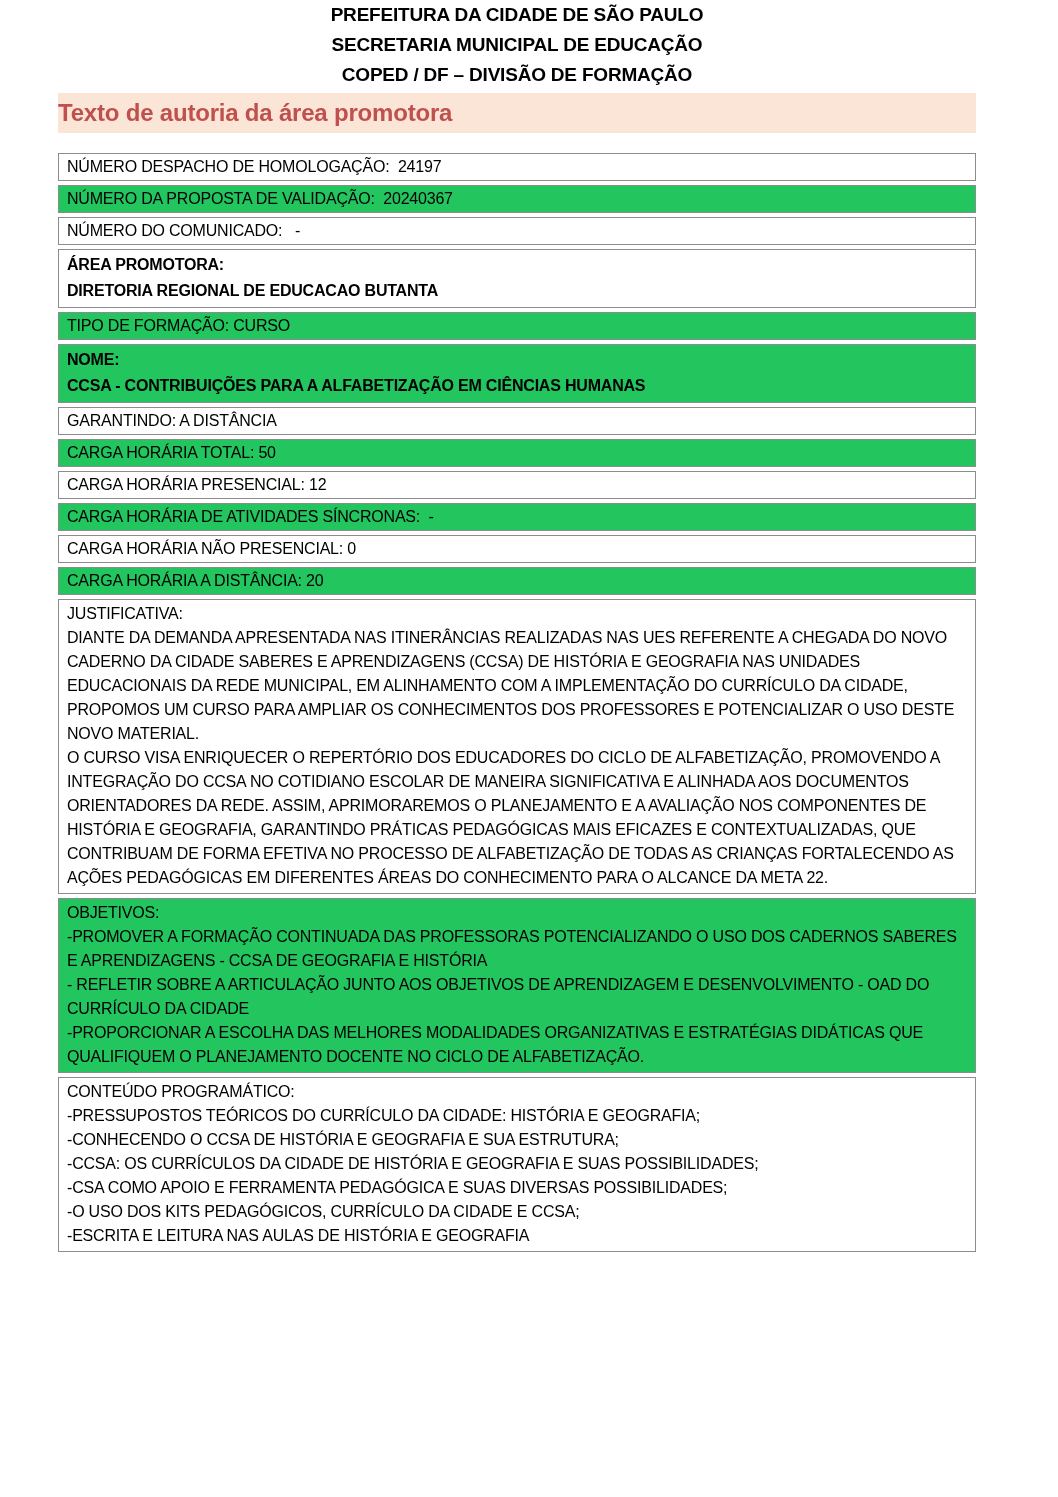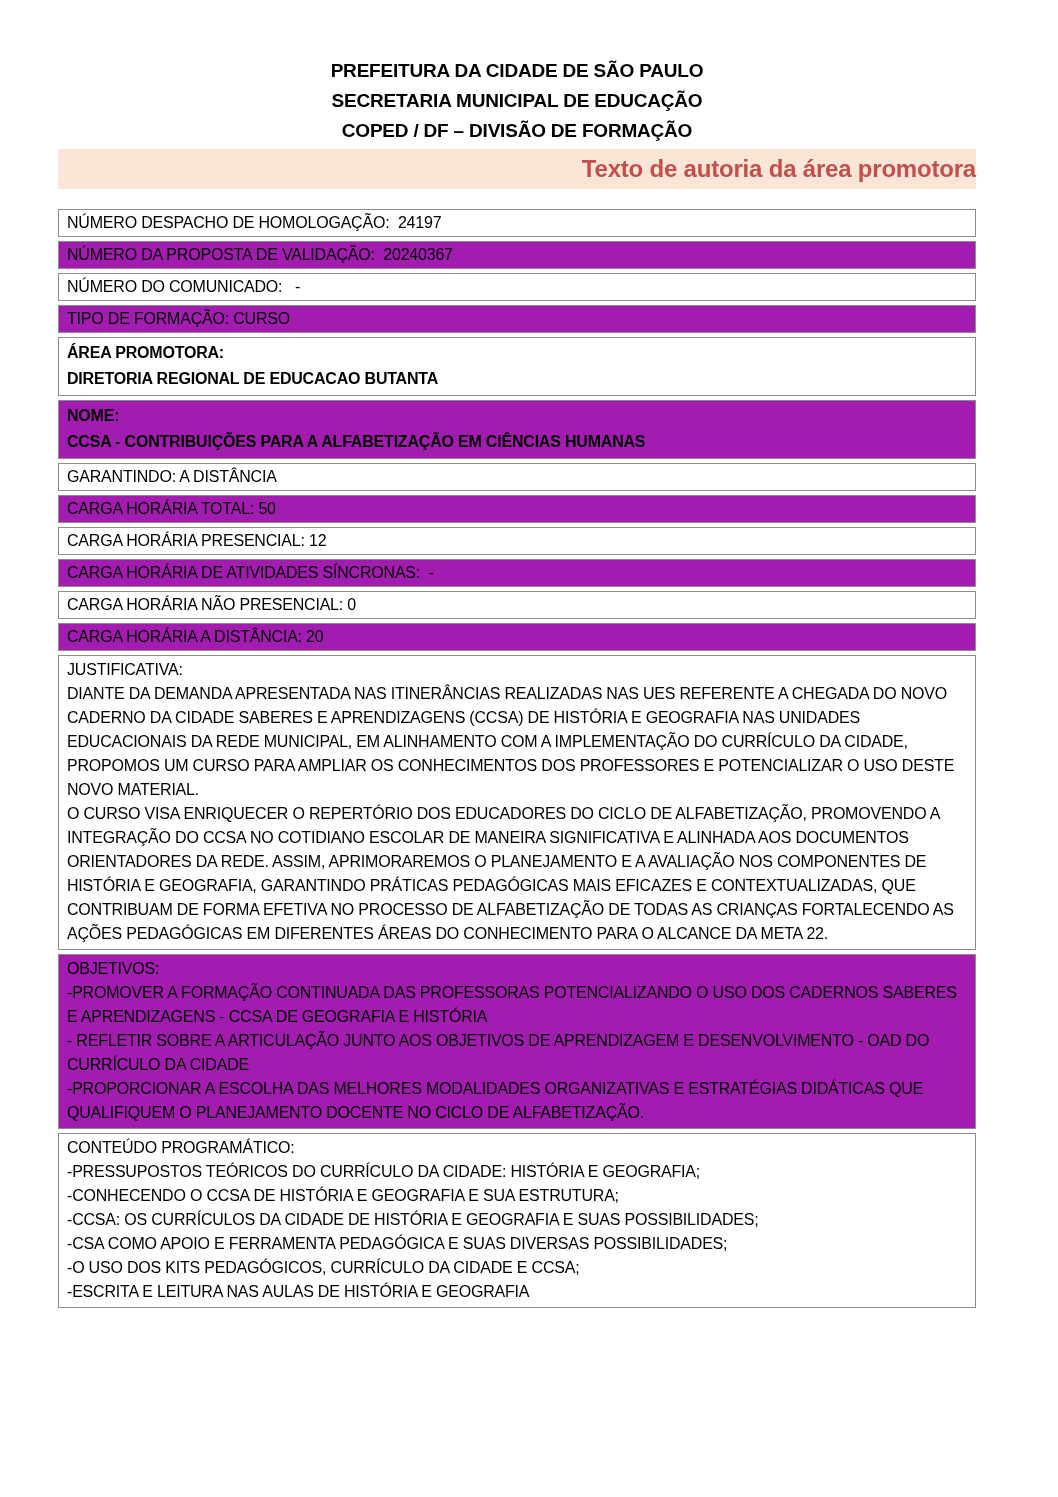--- a/index.html
+++ b/index.html
@@ -1,41 +1,41 @@
 <!DOCTYPE html>
 <html lang="pt-BR"><head>
 <meta charset="utf-8">
 <style>
   html,body{margin:0;padding:0;}
   body{
     width:1058px;height:1497px;overflow:hidden;background:#ffffff;
     font-family:"Liberation Sans",sans-serif;color:#000000;
   }
-  .page{padding-top:56px;}
+  .page{}
   .doc{width:918px;margin-left:58px;}
   .doc-header{margin-bottom:2px;}
   .hline{
     text-align:center;font-weight:700;font-size:19px;line-height:30px;
     letter-spacing:-0.2px;
   }
   .hline.big{font-size:22px;line-height:33px;}
   .banner{
     margin-top:3px;background:#fbe5d6;color:#c0504d;
     font-weight:700;font-size:24px;height:40px;line-height:40px;
-    text-align:right;letter-spacing:-0.2px;
+    text-align:left;letter-spacing:-0.2px;
   }
   .rows{margin-top:20px;}
   .row{
     box-sizing:border-box;border:1px solid #8c8c8c;background:#ffffff;
     margin-bottom:4px;padding:2px 8px 3px 8px;
     font-size:16px;line-height:24px;letter-spacing:-0.2px;
     white-space:pre-wrap;word-wrap:break-word;
   }
   .row.single{line-height:21px;}
-  .row.peach{background:#a21caf;}
+  .row.peach{background:#22c55e;}
   .row.bold{font-weight:700;line-height:26px;}
   .row.cut{border-bottom:none;height:58px;overflow:hidden;margin-bottom:0;}
 </style>
 </head>
 <body>
 
 <div class="page">
   <div class="doc">
 
     <div class="doc-header">
@@ -43,23 +43,23 @@
       <div class="hline">SECRETARIA MUNICIPAL DE EDUCAÇÃO</div>
       <div class="hline">COPED / DF – DIVISÃO DE FORMAÇÃO</div>
     </div>
 
     <div class="banner">Texto de autoria da área promotora</div>
 
     <div class="rows">
       <div class="row single white">NÚMERO DESPACHO DE HOMOLOGAÇÃO:  24197</div>
       <div class="row single peach">NÚMERO DA PROPOSTA DE VALIDAÇÃO:  20240367</div>
       <div class="row single white">NÚMERO DO COMUNICADO:   -</div>
-      <div class="row single peach">TIPO DE FORMAÇÃO: CURSO</div>
       <div class="row bold white">ÁREA PROMOTORA:
 DIRETORIA REGIONAL DE EDUCACAO BUTANTA</div>
+      <div class="row single peach">TIPO DE FORMAÇÃO: CURSO</div>
       <div class="row bold peach">NOME:
 CCSA - CONTRIBUIÇÕES PARA A ALFABETIZAÇÃO EM CIÊNCIAS HUMANAS</div>
       <div class="row single white">GARANTINDO: A DISTÂNCIA</div>
       <div class="row single peach">CARGA HORÁRIA TOTAL: 50</div>
       <div class="row single white">CARGA HORÁRIA PRESENCIAL: 12</div>
       <div class="row single peach">CARGA HORÁRIA DE ATIVIDADES SÍNCRONAS:  -</div>
       <div class="row single white">CARGA HORÁRIA NÃO PRESENCIAL: 0</div>
       <div class="row single peach">CARGA HORÁRIA A DISTÂNCIA: 20</div>
       <div class="row white">JUSTIFICATIVA:
 DIANTE DA DEMANDA APRESENTADA NAS ITINERÂNCIAS REALIZADAS NAS UES REFERENTE A CHEGADA DO NOVO CADERNO DA CIDADE SABERES E APRENDIZAGENS (CCSA) DE HISTÓRIA E GEOGRAFIA NAS UNIDADES EDUCACIONAIS DA REDE MUNICIPAL, EM ALINHAMENTO COM A IMPLEMENTAÇÃO DO CURRÍCULO DA CIDADE, PROPOMOS UM CURSO PARA AMPLIAR OS CONHECIMENTOS DOS PROFESSORES E POTENCIALIZAR O USO DESTE NOVO MATERIAL.

